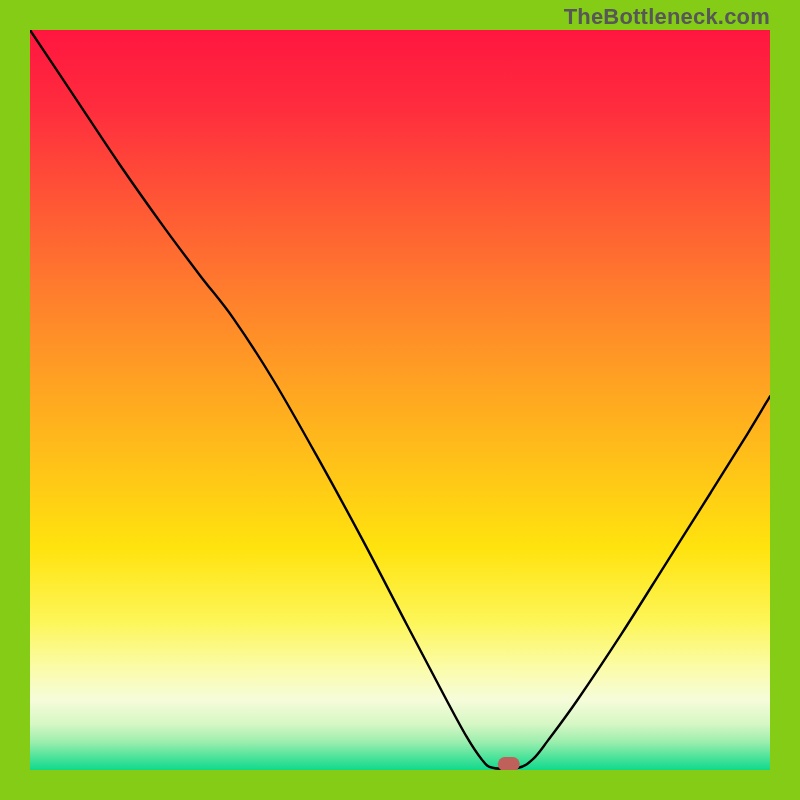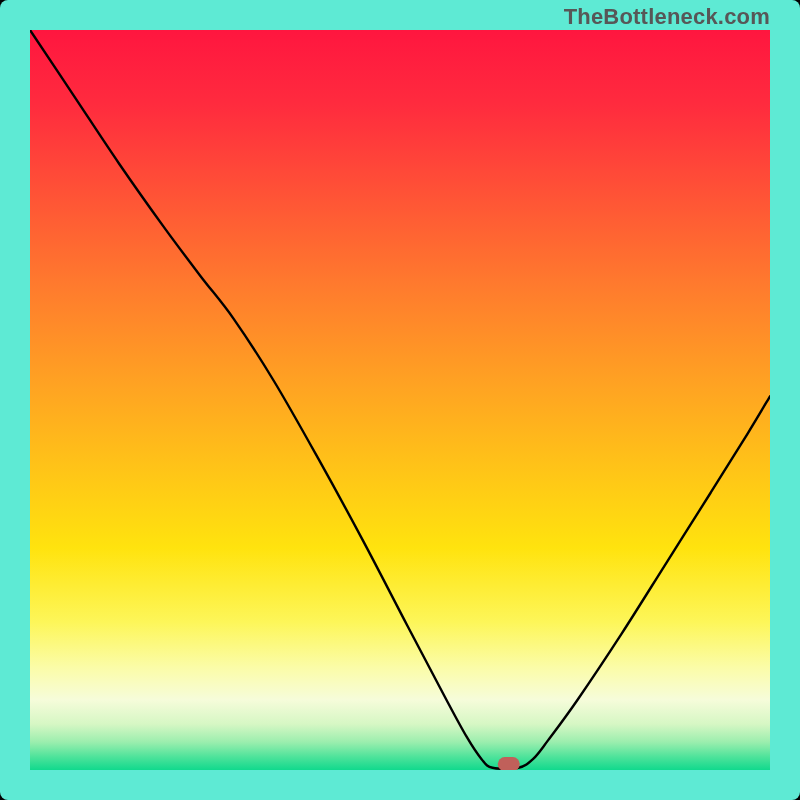--- a/index.html
+++ b/index.html
@@ -7,22 +7,21 @@
     padding: 0;
     width: 800px;
     height: 800px;
     background: #000;
     overflow: hidden;
   }
   .stage {
     position: relative;
     width: 800px;
     height: 800px;
-    background: #5eead4;
-    border-radius: 8px;
+    background: #84cc16;
   }
   .plot {
     position: absolute;
     left: 30px;
     top: 30px;
     width: 740px;
     height: 740px;
   }
   .watermark {
     position: absolute;

